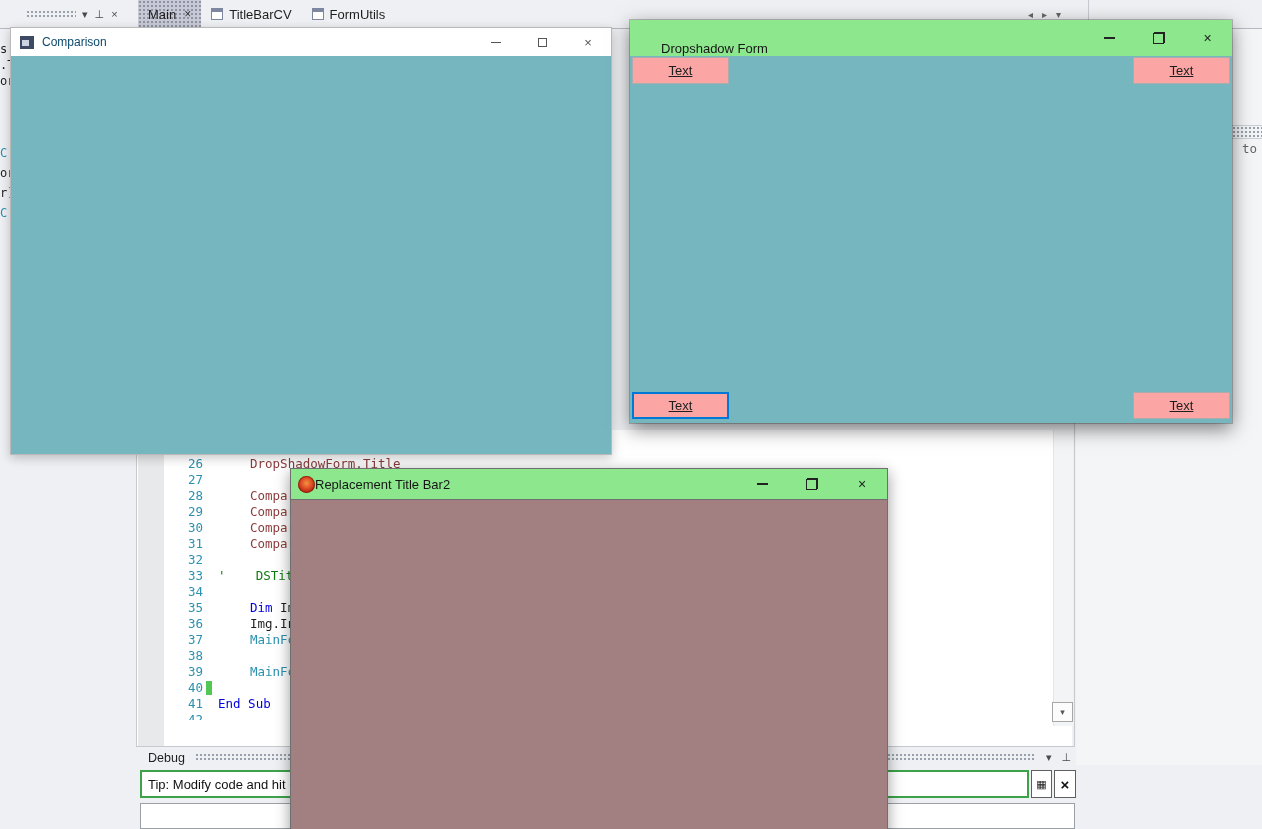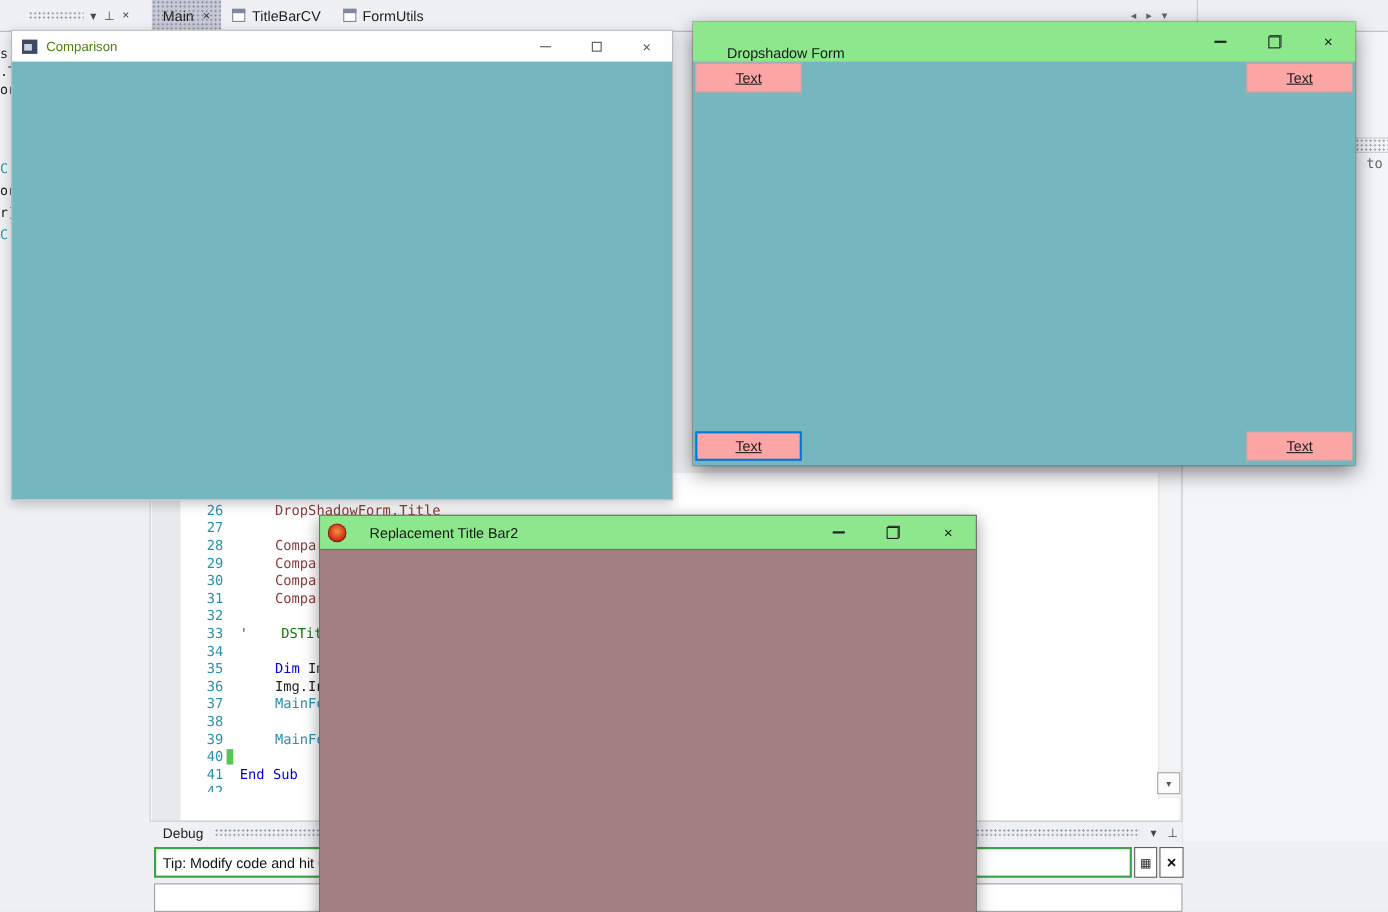--- a/index.html
+++ b/index.html
@@ -69,21 +69,21 @@
 
   
   .win { position:absolute; }
 
   
   .w-comparison { left:10px; top:27px; width:602px; height:428px; background:#fff; border:1px solid #b9b9b9;
                   box-shadow:0 3px 10px rgba(0,0,0,.22); z-index:10; }
   .cmp-titlebar { height:28px; display:flex; align-items:center; }
   .cmp-icon { width:14px; height:13px; margin-left:9px; background:#3e4964; position:relative; flex:none; }
   .cmp-icon::after { content:""; position:absolute; left:2px; top:4px; width:7px; height:6px; background:#ccd4e4; }
-  .cmp-title { margin-left:8px; font-size:12px; color:#4d7c0f; }
+  .cmp-title { margin-left:8px; font-size:12px; color:#0c4a6e; }
   .cmp-controls { margin-left:auto; display:flex; height:100%; }
   .cmp-ctrl { width:46px; height:100%; display:flex; align-items:center; justify-content:center; color:#555; font-size:13px; }
   .ic-minbar { width:10px; height:1px; background:#555; }
   .ic-maxbox { width:9px; height:9px; border:1px solid #555; }
   .cmp-client { position:absolute; left:0; top:28px; right:0; bottom:0; background:#76b6bf; }
 
   
   .green-titlebar { height:36px; background:#8de88d; display:flex; align-items:flex-end; }
   .g-controls { margin-left:auto; display:flex; height:100%; }
   .g-ctrl { width:49px; height:100%; display:flex; align-items:center; justify-content:center; color:#1d1d1d; font-size:14px; }
@@ -105,21 +105,21 @@
   .ds-btn.bottom-right { right:2px; bottom:4px; }
   .ds-btn.focused { border:2px solid #0078d7; }
 
   
   .w-replacement { left:290px; top:468px; width:598px; height:372px; border:1px solid #6f6f6f;
                    box-shadow:0 4px 14px rgba(0,0,0,.4); z-index:30; background:#a28082; }
   .rp-titlebar { height:31px; background:#8de88d; display:flex; align-items:center; border-bottom:1px solid #6f6f6f; }
   .app-icon { width:17px; height:17px; margin-left:7px; border-radius:50%; flex:none;
               background:radial-gradient(circle at 50% 42%, #f2953c 0%, #e2572a 35%, #bf2c17 65%, #871b0e 100%);
               box-shadow:inset 0 0 0 1px rgba(100,25,10,.55); }
-  .rp-title { margin-left:21px; color:#161616; }
+  .rp-title { margin-left:0; color:#161616; }
   .rp-client { position:absolute; left:0; right:0; top:31px; bottom:0; background:#a28082; }
 </style>
 </head>
 <body>
 
 <div class="screen">
 
   <div class="abs pane-header">
     <div class="abs pane-hatch hatch"></div>
     <div class="abs ph-icons">

